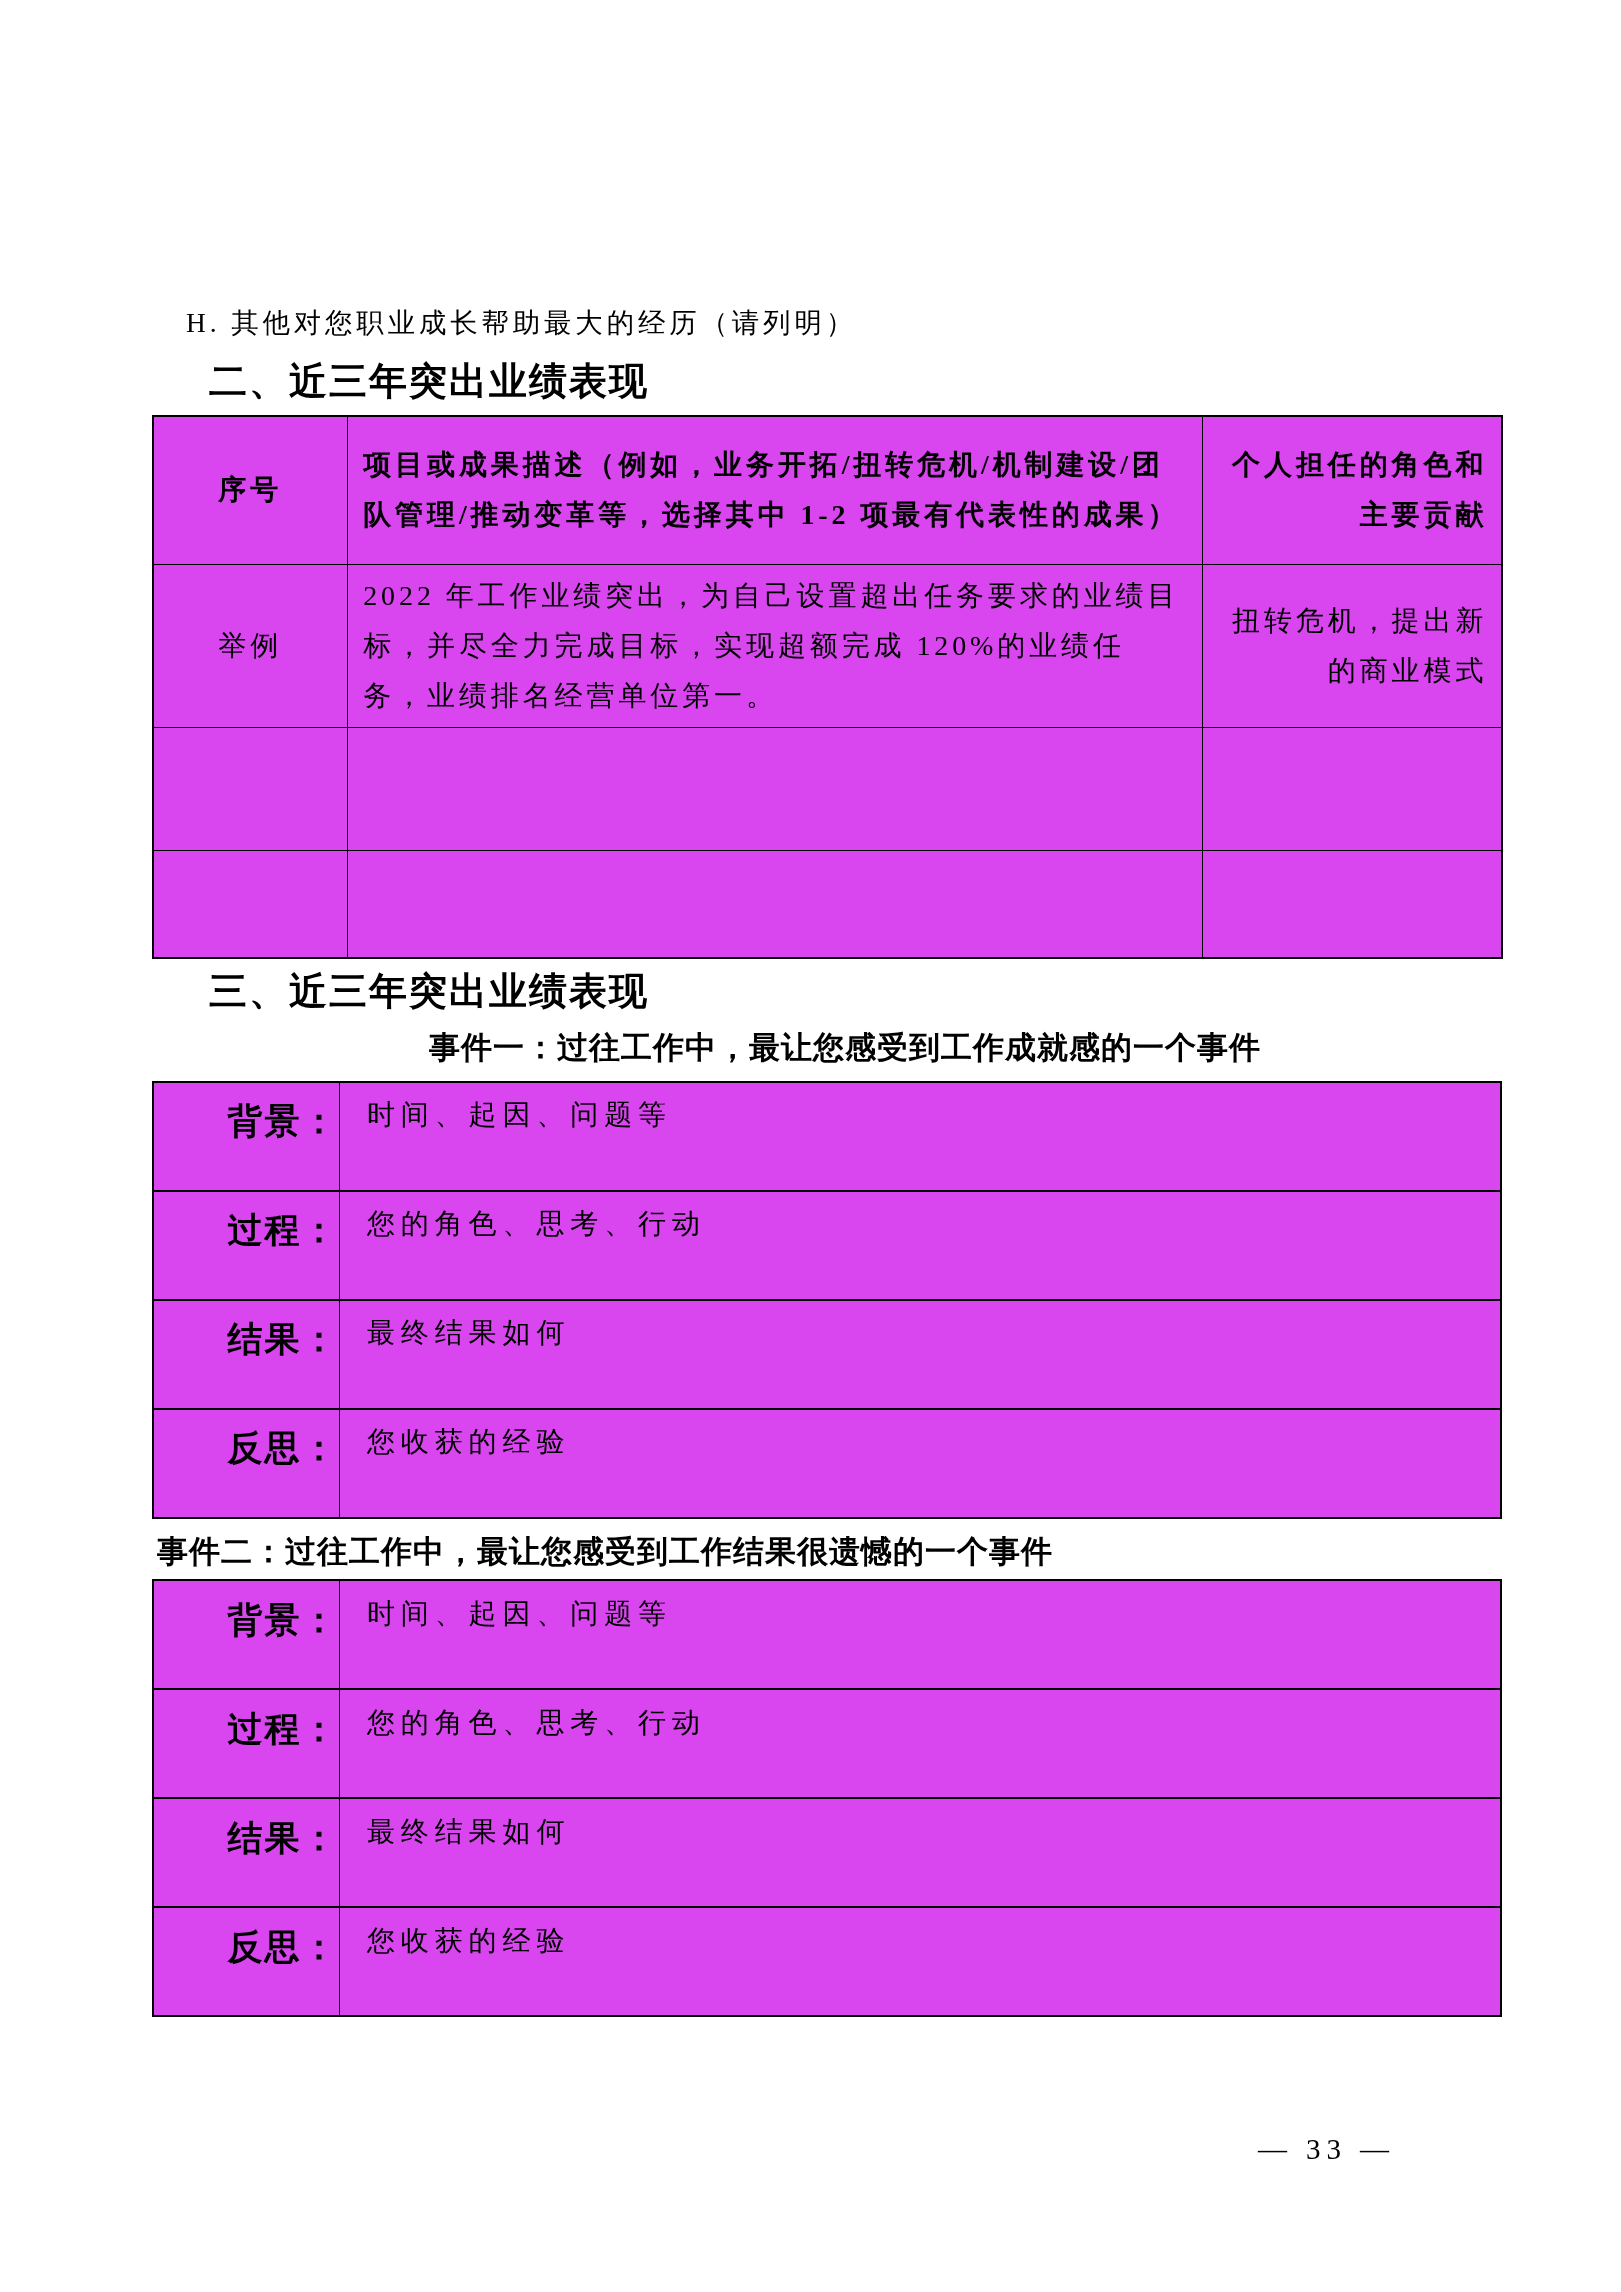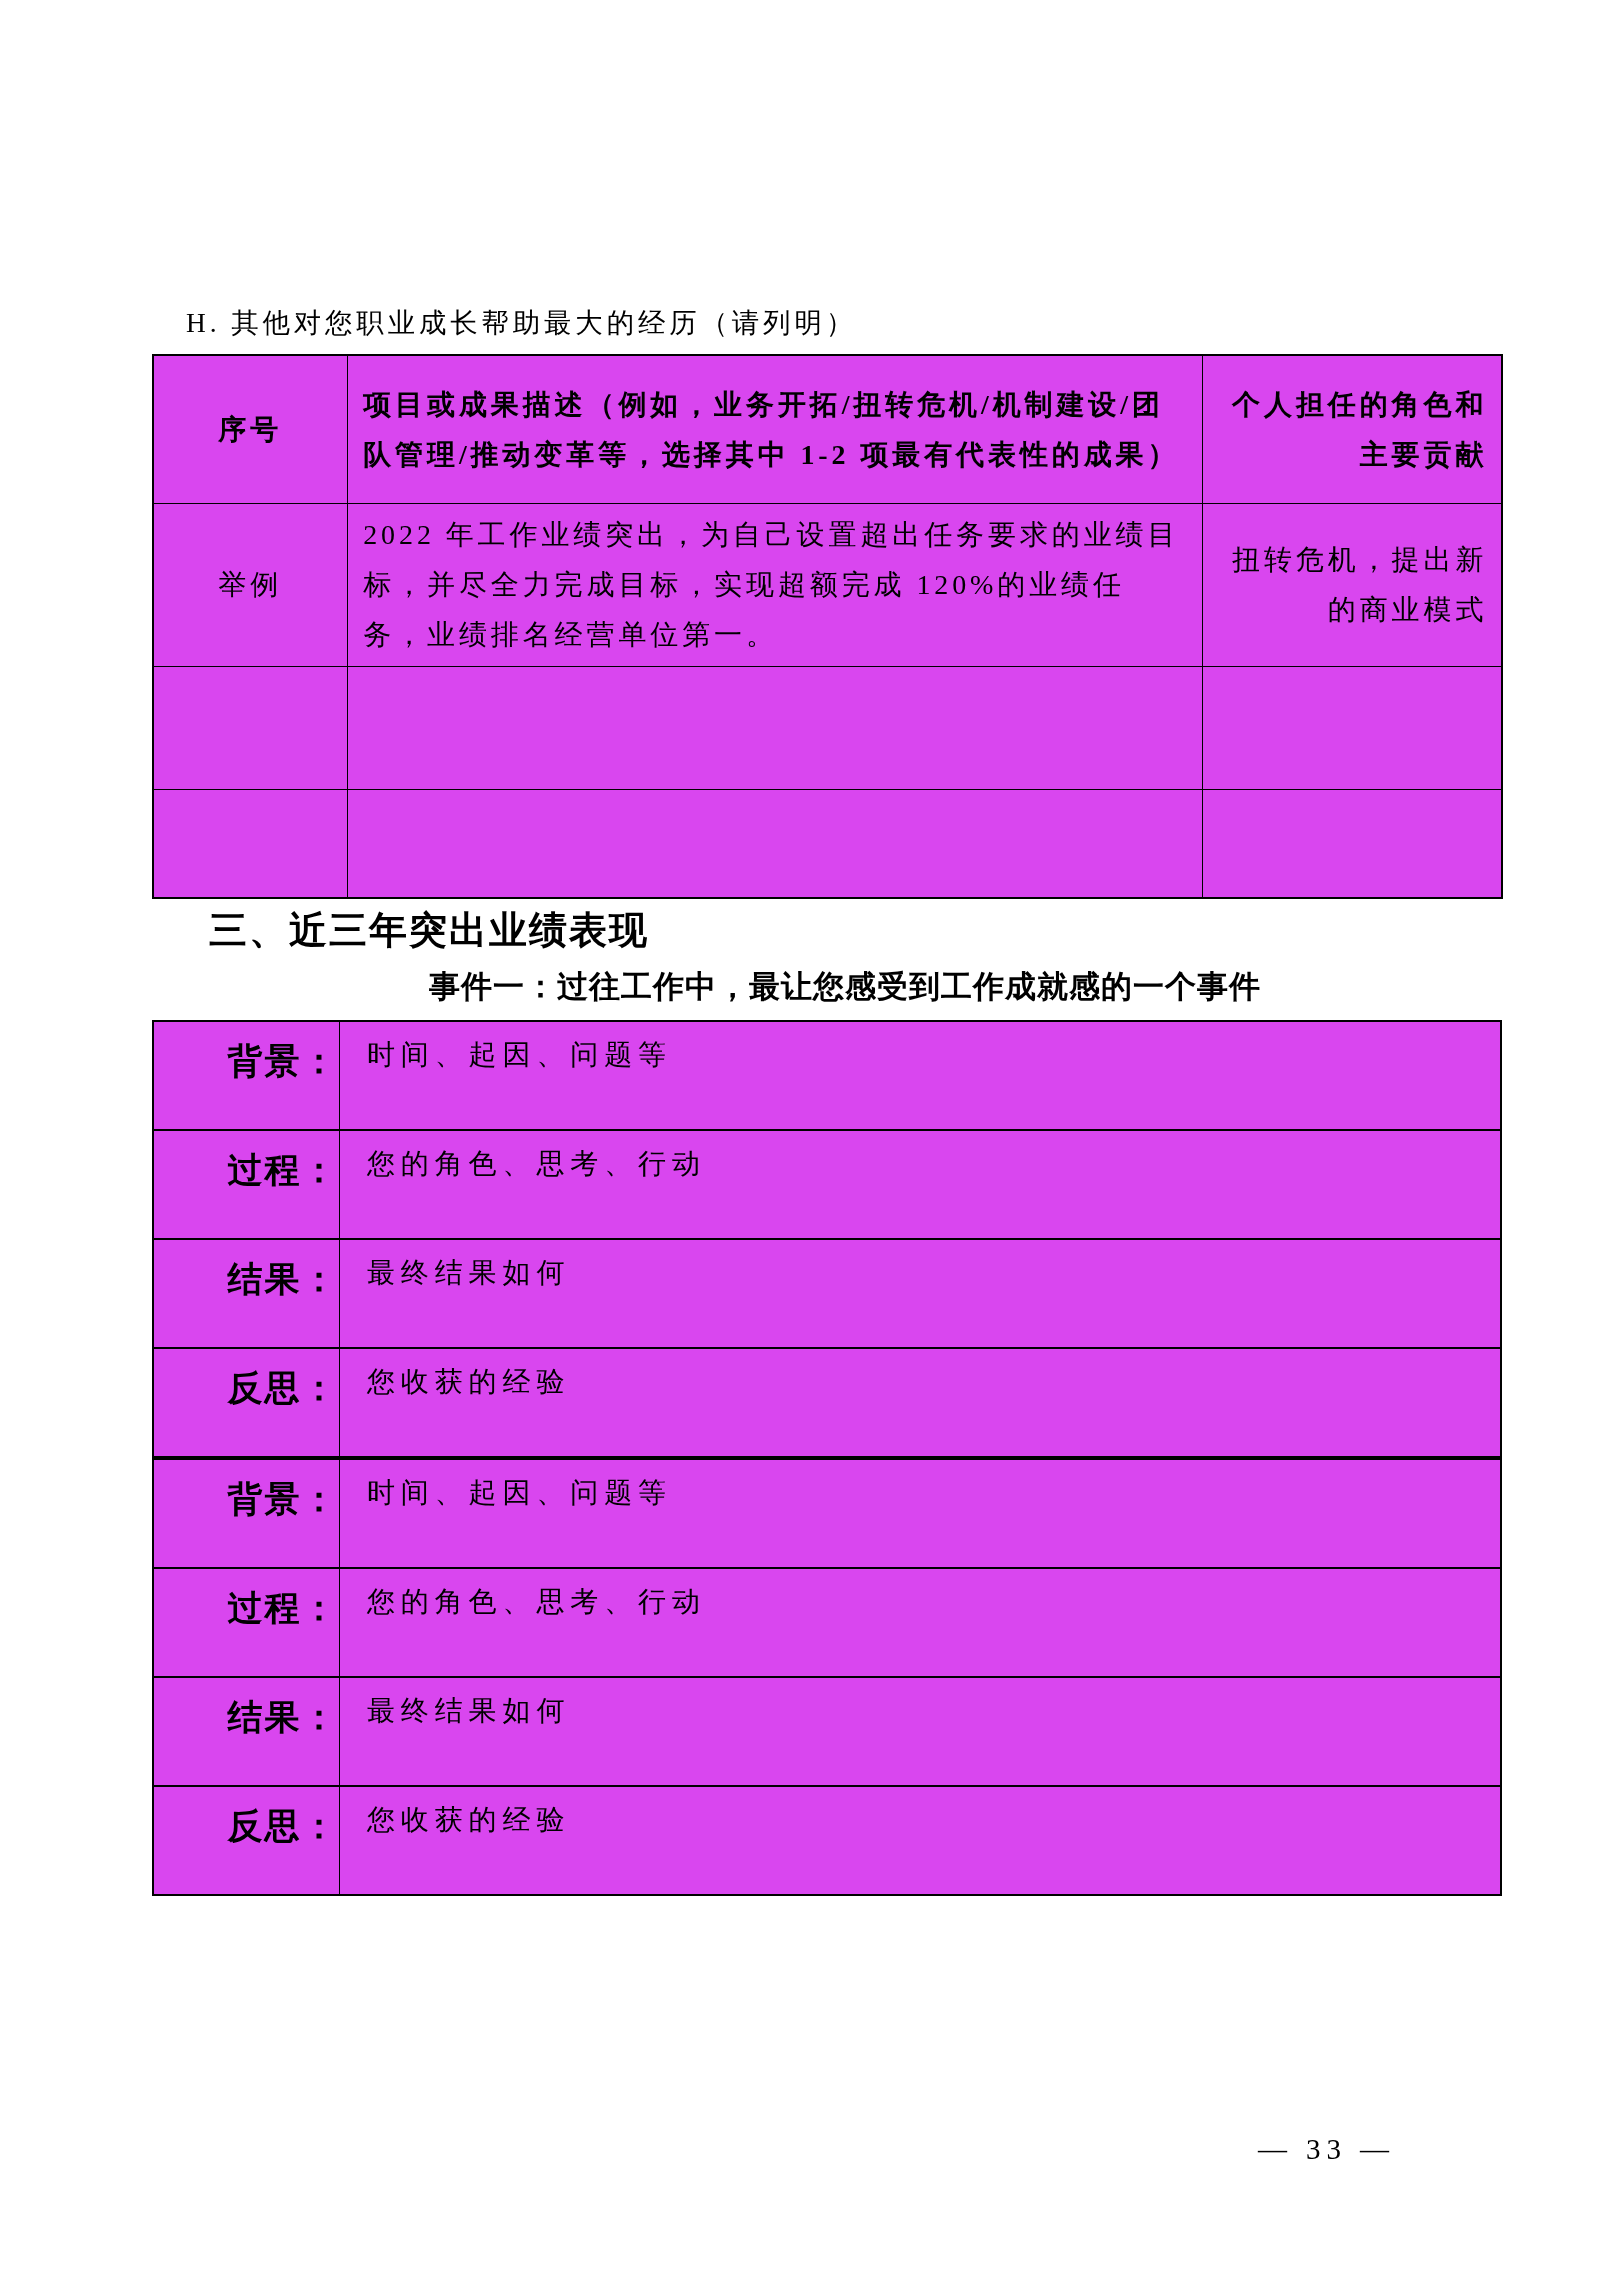--- a/index.html
+++ b/index.html
@@ -74,20 +74,21 @@
   }
 </style>
 </head>
 <body>
 
 <div class="page">
   <div class="content">
 
     <p class="intro">H. 其他对您职业成长帮助最大的经历（请列明）</p>
 
+    <h2 class="sec-title first">二、近三年突出业绩表现</h2>
 
     <table id="performance-table">
       <colgroup>
         <col style="width:194px">
         <col style="width:855px">
         <col style="width:300px">
       </colgroup>
       <thead>
         <tr class="h-header">
           <th class="cell-center">序号</th>
@@ -136,20 +137,21 @@
           <th class="label-cell">结果：</th>
           <td class="hint-cell">最终结果如何</td>
         </tr>
         <tr>
           <th class="label-cell">反思：</th>
           <td class="hint-cell">您收获的经验</td>
         </tr>
       </tbody>
     </table>
 
+    <p class="subtitle ev2">事件二：过往工作中，最让您感受到工作结果很遗憾的一个事件</p>
 
     <table class="event-table">
       <colgroup>
         <col style="width:186px">
         <col style="width:1162px">
       </colgroup>
       <tbody>
         <tr>
           <th class="label-cell">背景：</th>
           <td class="hint-cell">时间、起因、问题等</td>

